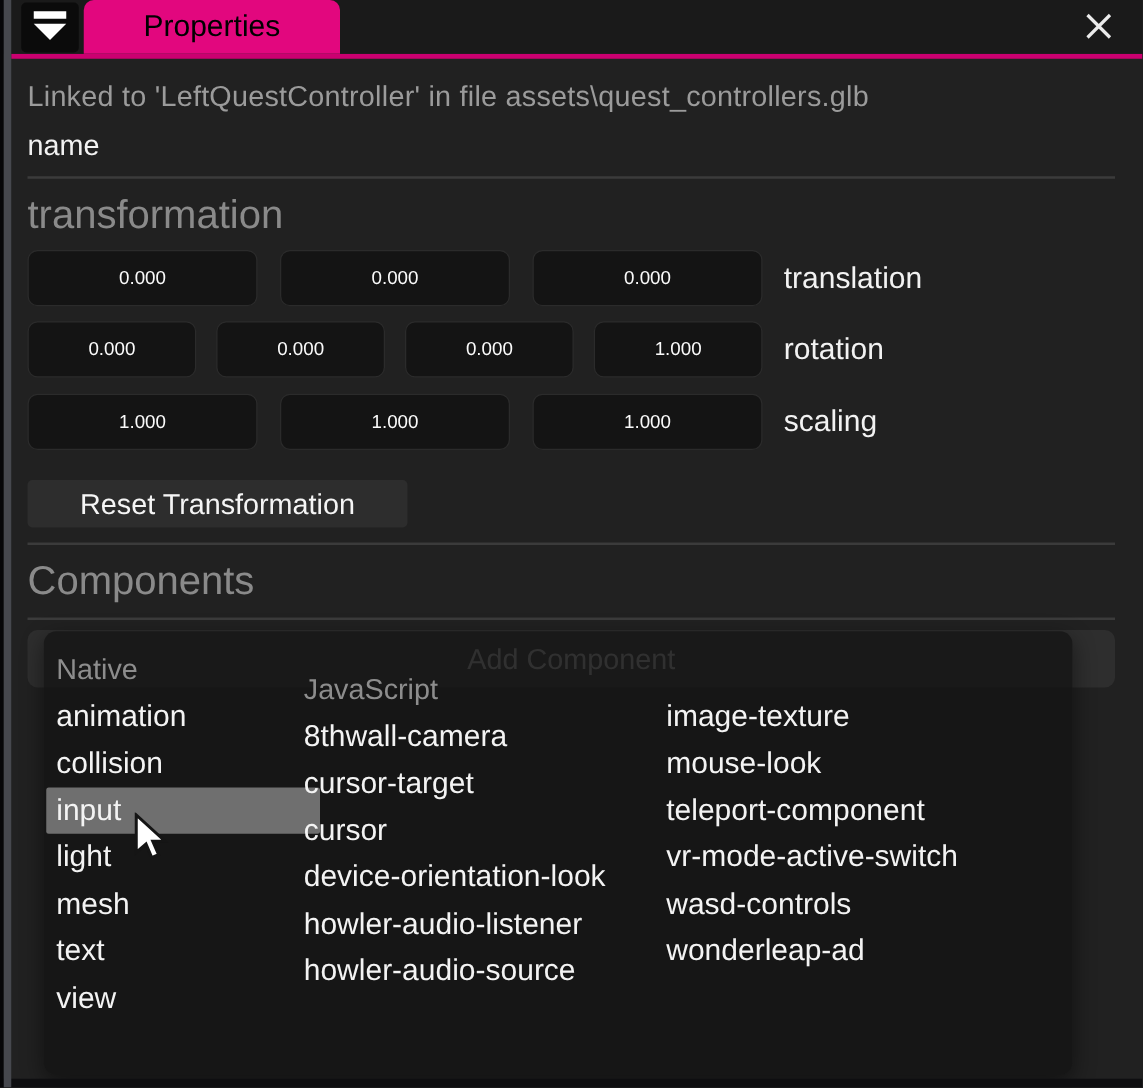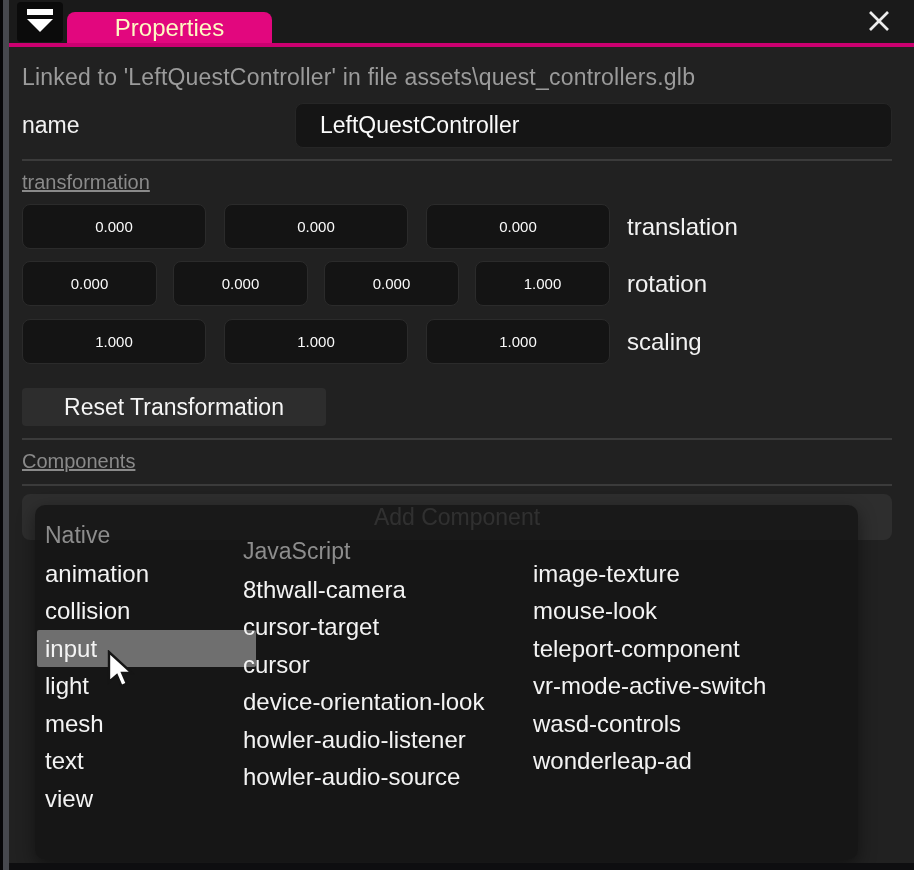--- a/index.html
+++ b/index.html
@@ -15,42 +15,42 @@
   .edge-gray  { position:absolute; left:3px; top:0; width:6px; height:100%; background:#46484e; z-index:50; }
   .footer-strip { position:absolute; left:0; bottom:0; width:100%; height:7px; background:#0e0e10; z-index:40; }
 
   
   .topbar { position:relative; height:43px; background:#1a1a1a; padding-left:9px; display:flex; align-items:flex-end; }
   .filter-btn {
     width:46px; height:40px; margin:2px 0 0 8px; background:#0b0b0b; border-radius:4px;
     display:flex; align-items:center; justify-content:center; align-self:flex-start; cursor:pointer;
   }
   .tab {
-    margin-left:4px; height:31px; width:205px; border-radius:8px 8px 0 0;
+    margin-left:4px; height:43px; width:205px; border-radius:8px 8px 0 0;
     display:flex; align-items:center; justify-content:center;
-    color:#fef9c3; font-size:24px;
+    color:#000000; font-size:24px;
   }
   .close-btn { position:absolute; right:20px; top:9px; width:30px; height:28px; display:flex; align-items:center; justify-content:center; cursor:pointer; }
   .pink-line { height:4px; margin-left:9px; }
 
   
   .content { padding:0 22px; }
   .linked-note { margin-top:17px; font-size:23px; color:#9b9b9b; letter-spacing:0.2px; }
 
   .name-row { margin-top:12px; display:flex; align-items:center; }
   .name-row label { flex:0 0 273px; font-size:23px; color:#f2f2f2; }
   .name-row input {
     flex:1; height:45px; background:#151515; border:1px solid #262626; border-radius:8px;
     color:#fafafa; font-size:23px; font-family:inherit; padding:0 24px; outline:none;
   }
 
   .divider { border:none; border-top:2px solid #3b3b3b; margin-top:11px; }
   .divider.d2 { margin-top:12px; }
 
-  .section-header { margin-top:10px; font-size:20px; color:#8a8a8a;text-decoration:underline; }
+  .section-header { margin-top:10px; font-size:32px; color:#8a8a8a; }
 
   .vec-row { display:flex; align-items:center; }
   .vec-row.r3 { margin-top:10px; }
   .vec-row.r3 + .vec-row.r4 { margin-top:12px; }
   .vec-row.r4 + .vec-row.r3 { margin-top:13px; }
   .num-cells-3 { display:grid; grid-template-columns:repeat(3,184px); gap:18px; }
   .num-cells-4 { display:grid; grid-template-columns:repeat(4,135px); gap:16px; }
   .num-input {
     height:45px; background:#141414; border:1px solid #2b2b2b; border-radius:8px;
     color:#fafafa; font-size:15px; font-family:inherit; text-align:center; width:100%; outline:none;
@@ -116,21 +116,20 @@
   </div>
 </div>
 <div class="pink-line" id="pinkLine" style="background: rgb(203, 0, 112);"></div>
 
 <div class="content">
 
   <div class="linked-note">Linked to 'LeftQuestController' in file assets\quest_controllers.glb</div>
 
   <div class="name-row">
     <label>name</label>
-    <input type="text" value="LeftQuestController" style="">
   </div>
 
   <hr class="divider">
 
   <div class="section-header">transformation</div>
 
   <div class="vec-row r3">
     <div class="num-cells-3">
       <input class="num-input" value="0.000" style="">
       <input class="num-input" value="0.000" style="">

